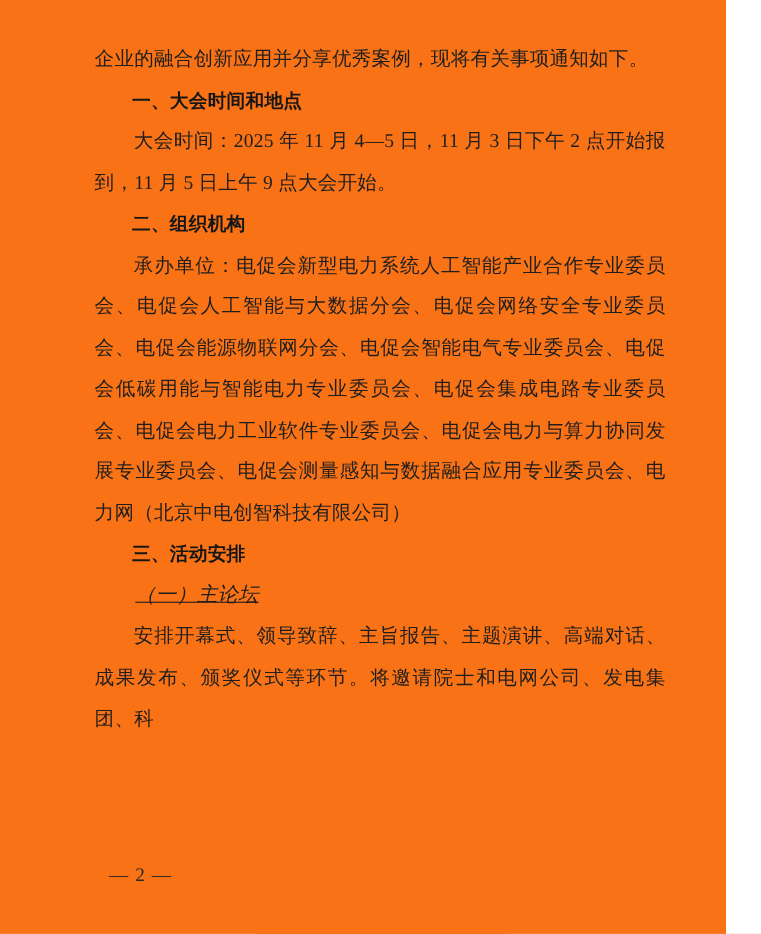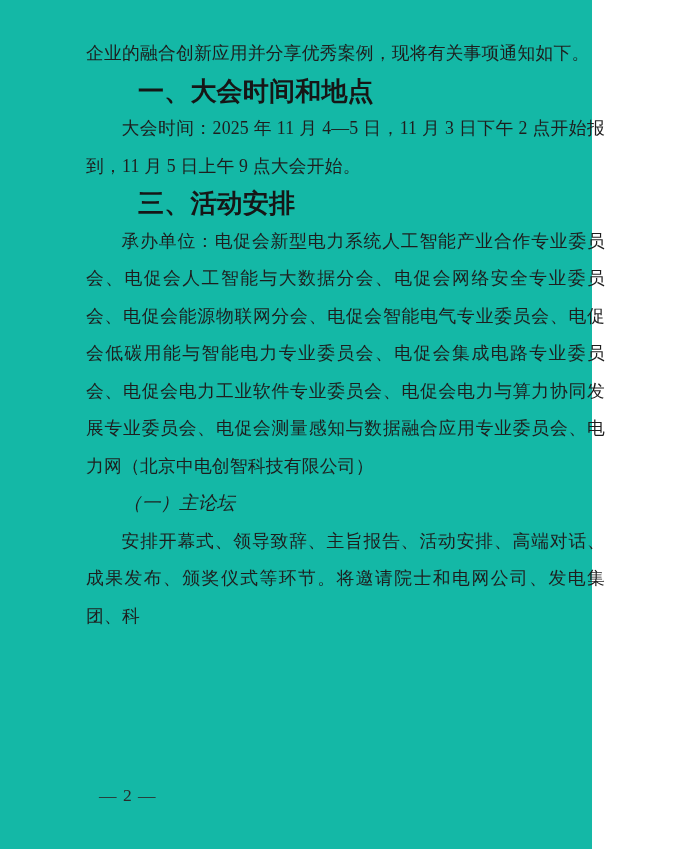--- a/index.html
+++ b/index.html
@@ -12,23 +12,23 @@
     background: #ffffff;
     overflow: hidden;
     position: relative;
     font-family: "Liberation Serif", "DejaVu Serif", serif;
     color: #1e1e1e;
   }
   .page {
     position: absolute;
     left: 0;
     top: 0;
-    width: 592px;
+    width: 660px;
     height: 849px;
-    background: #14b8a6;
+    background: #f97316;
   }
   .text-block {
     position: absolute;
     left: 86px;
     top: 35px;
     width: 519px;
     font-size: 17.8px;
     line-height: 37.5px;
     text-align: justify;
     letter-spacing: 0.2px;
@@ -36,28 +36,29 @@
   .blk {
     margin: 0;
     text-indent: 2em;
   }
   .blk.no-indent {
     text-indent: 0;
   }
   .blk.h1 {
     font-family: "Liberation Sans", "DejaVu Sans", sans-serif;
     font-weight: 700;
-    font-size: 26px;
+    font-size: 17px;
     text-align: left;
     color: #161616;
   }
   .blk.kai {
     font-style: italic;
     font-size: 18.5px;
     text-align: left;
+    text-decoration: underline;
   }
   .page-footer {
     position: absolute;
     left: 99px;
     top: 786px;
     font-size: 17.5px;
     line-height: 19px;
     color: #2a2a2a;
     letter-spacing: 1px;
   }
@@ -68,26 +69,27 @@
 <div class="page">
 
   <div class="text-block">
     <p class="blk no-indent">企业的融合创新应用并分享优秀案例，现将有关事项通知如下。</p>
 
     <p class="blk h1">一、大会时间和地点</p>
 
     <p class="blk">大会时间：2025 年 11 月 4—5 日，11 月 3 日下午 2 点开始报到，11 月 5 日上午 9 点大会开始。</p>
 
 
+    <p class="blk h1">二、组织机构</p>
 
+
+    <p class="blk">承办单位：电促会新型电力系统人工智能产业合作专业委员会、电促会人工智能与大数据分会、电促会网络安全专业委员会、电促会能源物联网分会、电促会智能电气专业委员会、电促会低碳用能与智能电力专业委员会、电促会集成电路专业委员会、电促会电力工业软件专业委员会、电促会电力与算力协同发展专业委员会、电促会测量感知与数据融合应用专业委员会、电力网（北京中电创智科技有限公司）</p>
 
     <p class="blk h1">三、活动安排</p>
 
-    <p class="blk">承办单位：电促会新型电力系统人工智能产业合作专业委员会、电促会人工智能与大数据分会、电促会网络安全专业委员会、电促会能源物联网分会、电促会智能电气专业委员会、电促会低碳用能与智能电力专业委员会、电促会集成电路专业委员会、电促会电力工业软件专业委员会、电促会电力与算力协同发展专业委员会、电促会测量感知与数据融合应用专业委员会、电力网（北京中电创智科技有限公司）</p>
-
     <p class="blk kai">（一）主论坛</p>
 
-    <p class="blk">安排开幕式、领导致辞、主旨报告、活动安排、高端对话、成果发布、颁奖仪式等环节。将邀请院士和电网公司、发电集团、科</p>
+    <p class="blk">安排开幕式、领导致辞、主旨报告、主题演讲、高端对话、成果发布、颁奖仪式等环节。将邀请院士和电网公司、发电集团、科</p>
   </div>
 
   <div class="page-footer">— 2 —</div>
 
 </div>
 
 </body></html>

